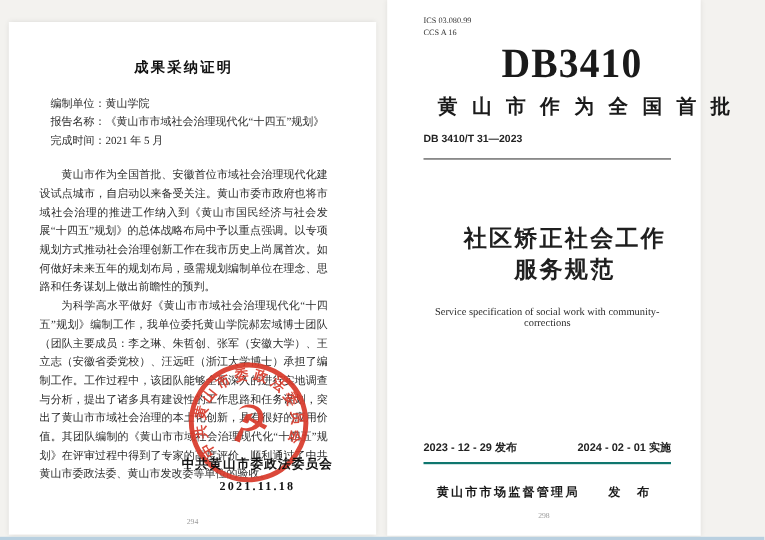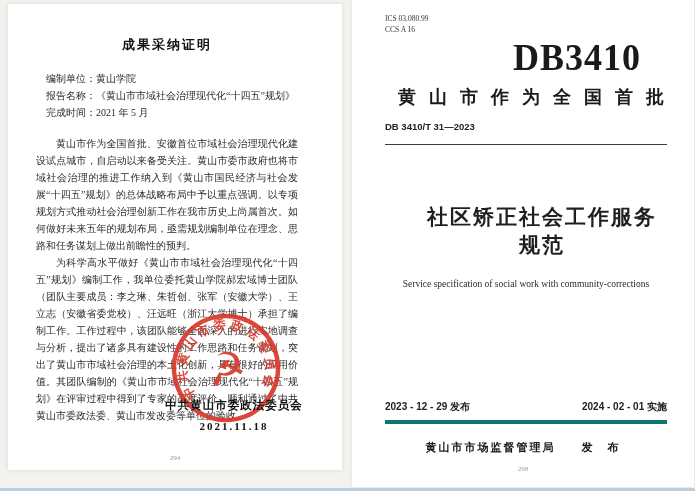--- a/index.html
+++ b/index.html
@@ -6,26 +6,26 @@
   html,body { width:695px; height:491px; }
   body {
     background:#f3f2ef;
     font-family:"Liberation Serif","DejaVu Serif",serif;
     color:#222;
     position:relative;
     overflow:hidden;
   }
   .page { background:#ffffff; position:absolute; }
   .page-left {
-    left:8px; top:4px; width:334px; height:466px;
+    left:8px; top:20px; width:334px; height:466px;
     box-shadow:0 0 5px rgba(0,0,0,0.10);
     padding:32px 44px 0 28px;
   }
   .page-right {
-    left:352px; top:0; width:342px; height:487px;
+    left:352px; top:0; width:285px; height:487px;
     box-shadow:0 0 5px rgba(0,0,0,0.08);
     padding:13px 27px 0 33px;
   }
   .bottom-strip {
     position:absolute; left:0; bottom:0; width:695px; height:3px;
     background:#b9d0e0;
   }
 
   
   .cert-title {
@@ -86,21 +86,21 @@
     margin-left:32px;
   }
   .std-subtitle {
     margin-top:20px; text-align:center; font-size:9.5px; color:#2a2a2a;
   }
   .dates-row {
     position:absolute; left:33px; right:27px; top:400px;
     display:flex; justify-content:space-between;
     font-size:10px; font-weight:bold; color:#222;
     font-family:"Liberation Sans","DejaVu Sans",sans-serif;
-    border-bottom:4px solid #0f766e; padding-bottom:6px;
+    border-bottom:2px solid #0f766e; padding-bottom:6px;
   }
   .publisher {
     position:absolute; left:0; top:440px; width:100%; text-align:center;
     font-size:11px; font-weight:bold; color:#1a1a1a; letter-spacing:2px;
     font-family:"Liberation Sans","DejaVu Sans",sans-serif;
   }
   .pageno-r {
     position:absolute; bottom:14px; left:0; width:100%; text-align:center;
     font-size:7px; color:#9a9a9a;
   }

